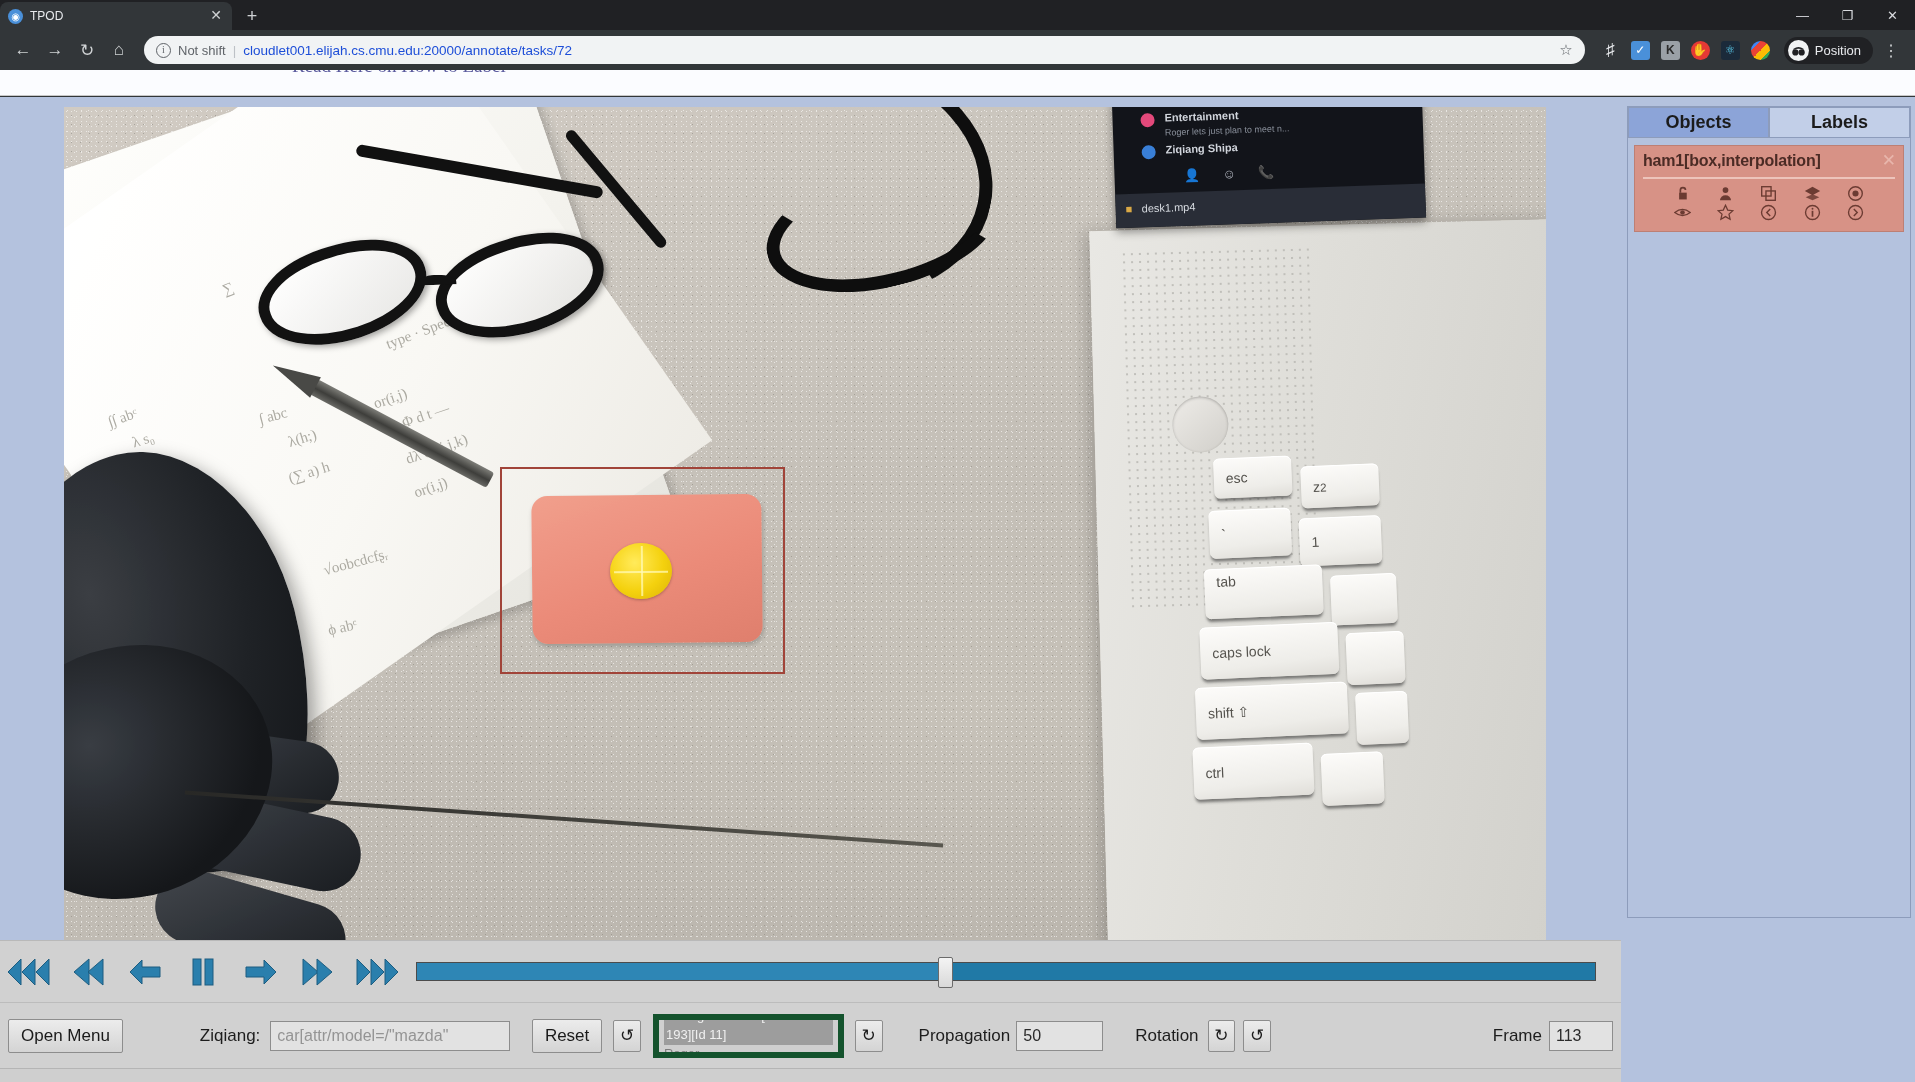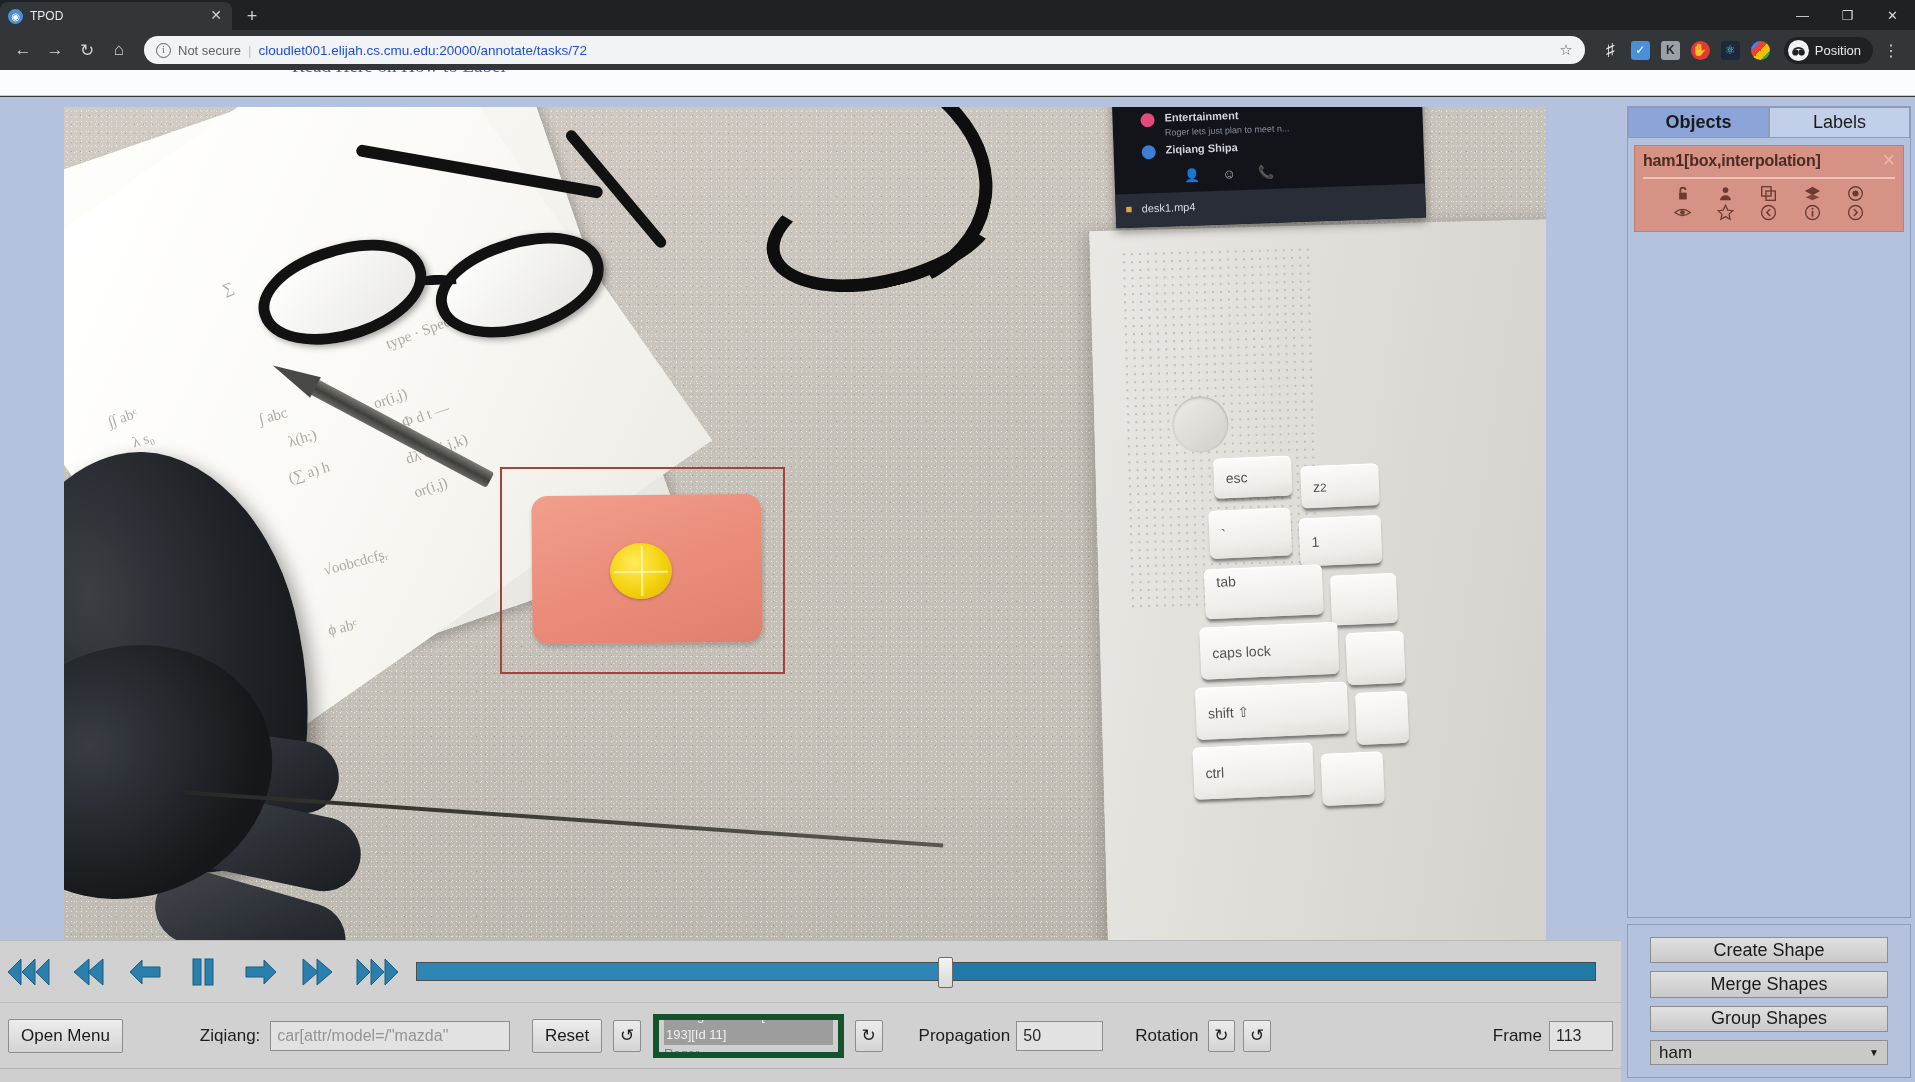--- a/index.html
+++ b/index.html
@@ -388,21 +388,21 @@
   }
   .tabs { display: flex; height: 31px; }
   .ptab {
     flex: 1 1 50%;
     display: flex; align-items: center; justify-content: center;
     font-size: 18px; color: #1b1b1b;
     border: 1px solid #8d9cbb;
     cursor: pointer;
   }
   .ptab.active { background: #8ca4d8; font-weight: 600; }
-  .ptab.inactive { background: #c2cfe8; }
+  .ptab.inactive { background: #c2cfe8; font-weight: bold; }
   .objlist { padding: 7px 6px; }
   .objcard {
     background: #d79286; border: 1px solid #bd7f74;
     padding: 6px 8px 10px 8px;
     position: relative;
   }
   .objcard-title {
     font-size: 16px; font-weight: bold; color: #4b2b25;
     letter-spacing: -0.2px;
   }
@@ -458,21 +458,21 @@
   </div>
 
   <div class="toolbar">
     <div class="navbtn">←</div>
     <div class="navbtn">→</div>
     <div class="navbtn">↻</div>
     <div class="navbtn">⌂</div>
 
     <div class="omnibox">
       <span class="info-icon">i</span>
-      <span class="notsecure">Not secure</span>
+      <span class="notsecure">Not shift</span>
       <span class="omnisep">|</span>
       <span class="omni-url">cloudlet001.elijah.cs.cmu.edu:20000/annotate/tasks/72</span>
       <span class="star-icon">☆</span>
     </div>
 
     <div class="ext-icons">
       <div class="ext" style="color:#e8eaed;font-size:17px">♯</div>
       <div class="ext" style="background:#4a90d9">✓</div>
       <div class="ext" style="background:#9aa0a6;color:#2b2b2b;font-weight:bold">K</div>
       <div class="ext" style="background:#e53935;border-radius:50%">✋</div>
@@ -740,24 +740,15 @@
                 <svg width="17" height="17" viewBox="0 0 20 20">
                     <circle cx="10" cy="10" r="8.2" fill="none" stroke="#6b3b32" stroke-width="1.6"></circle>
                   <path d="M8 6 L12 10 L8 14" fill="none" stroke="#6b3b32" stroke-width="1.7"></path>
                   </svg>
               </span>
             </div>
           </div>
         </div>
       </div>
 
-      <div class="shapepanel">
-        <div class="shapebtn">Create Shape</div>
-        <div class="shapebtn">Merge Shapes</div>
-        <div class="shapebtn">Group Shapes</div>
-        <div class="shapesel">
-          <span>ham</span>
-          <span class="caret">▼</span>
-        </div>
-      </div>
     </div>
   </div>
 </div>
 
 </body></html>

